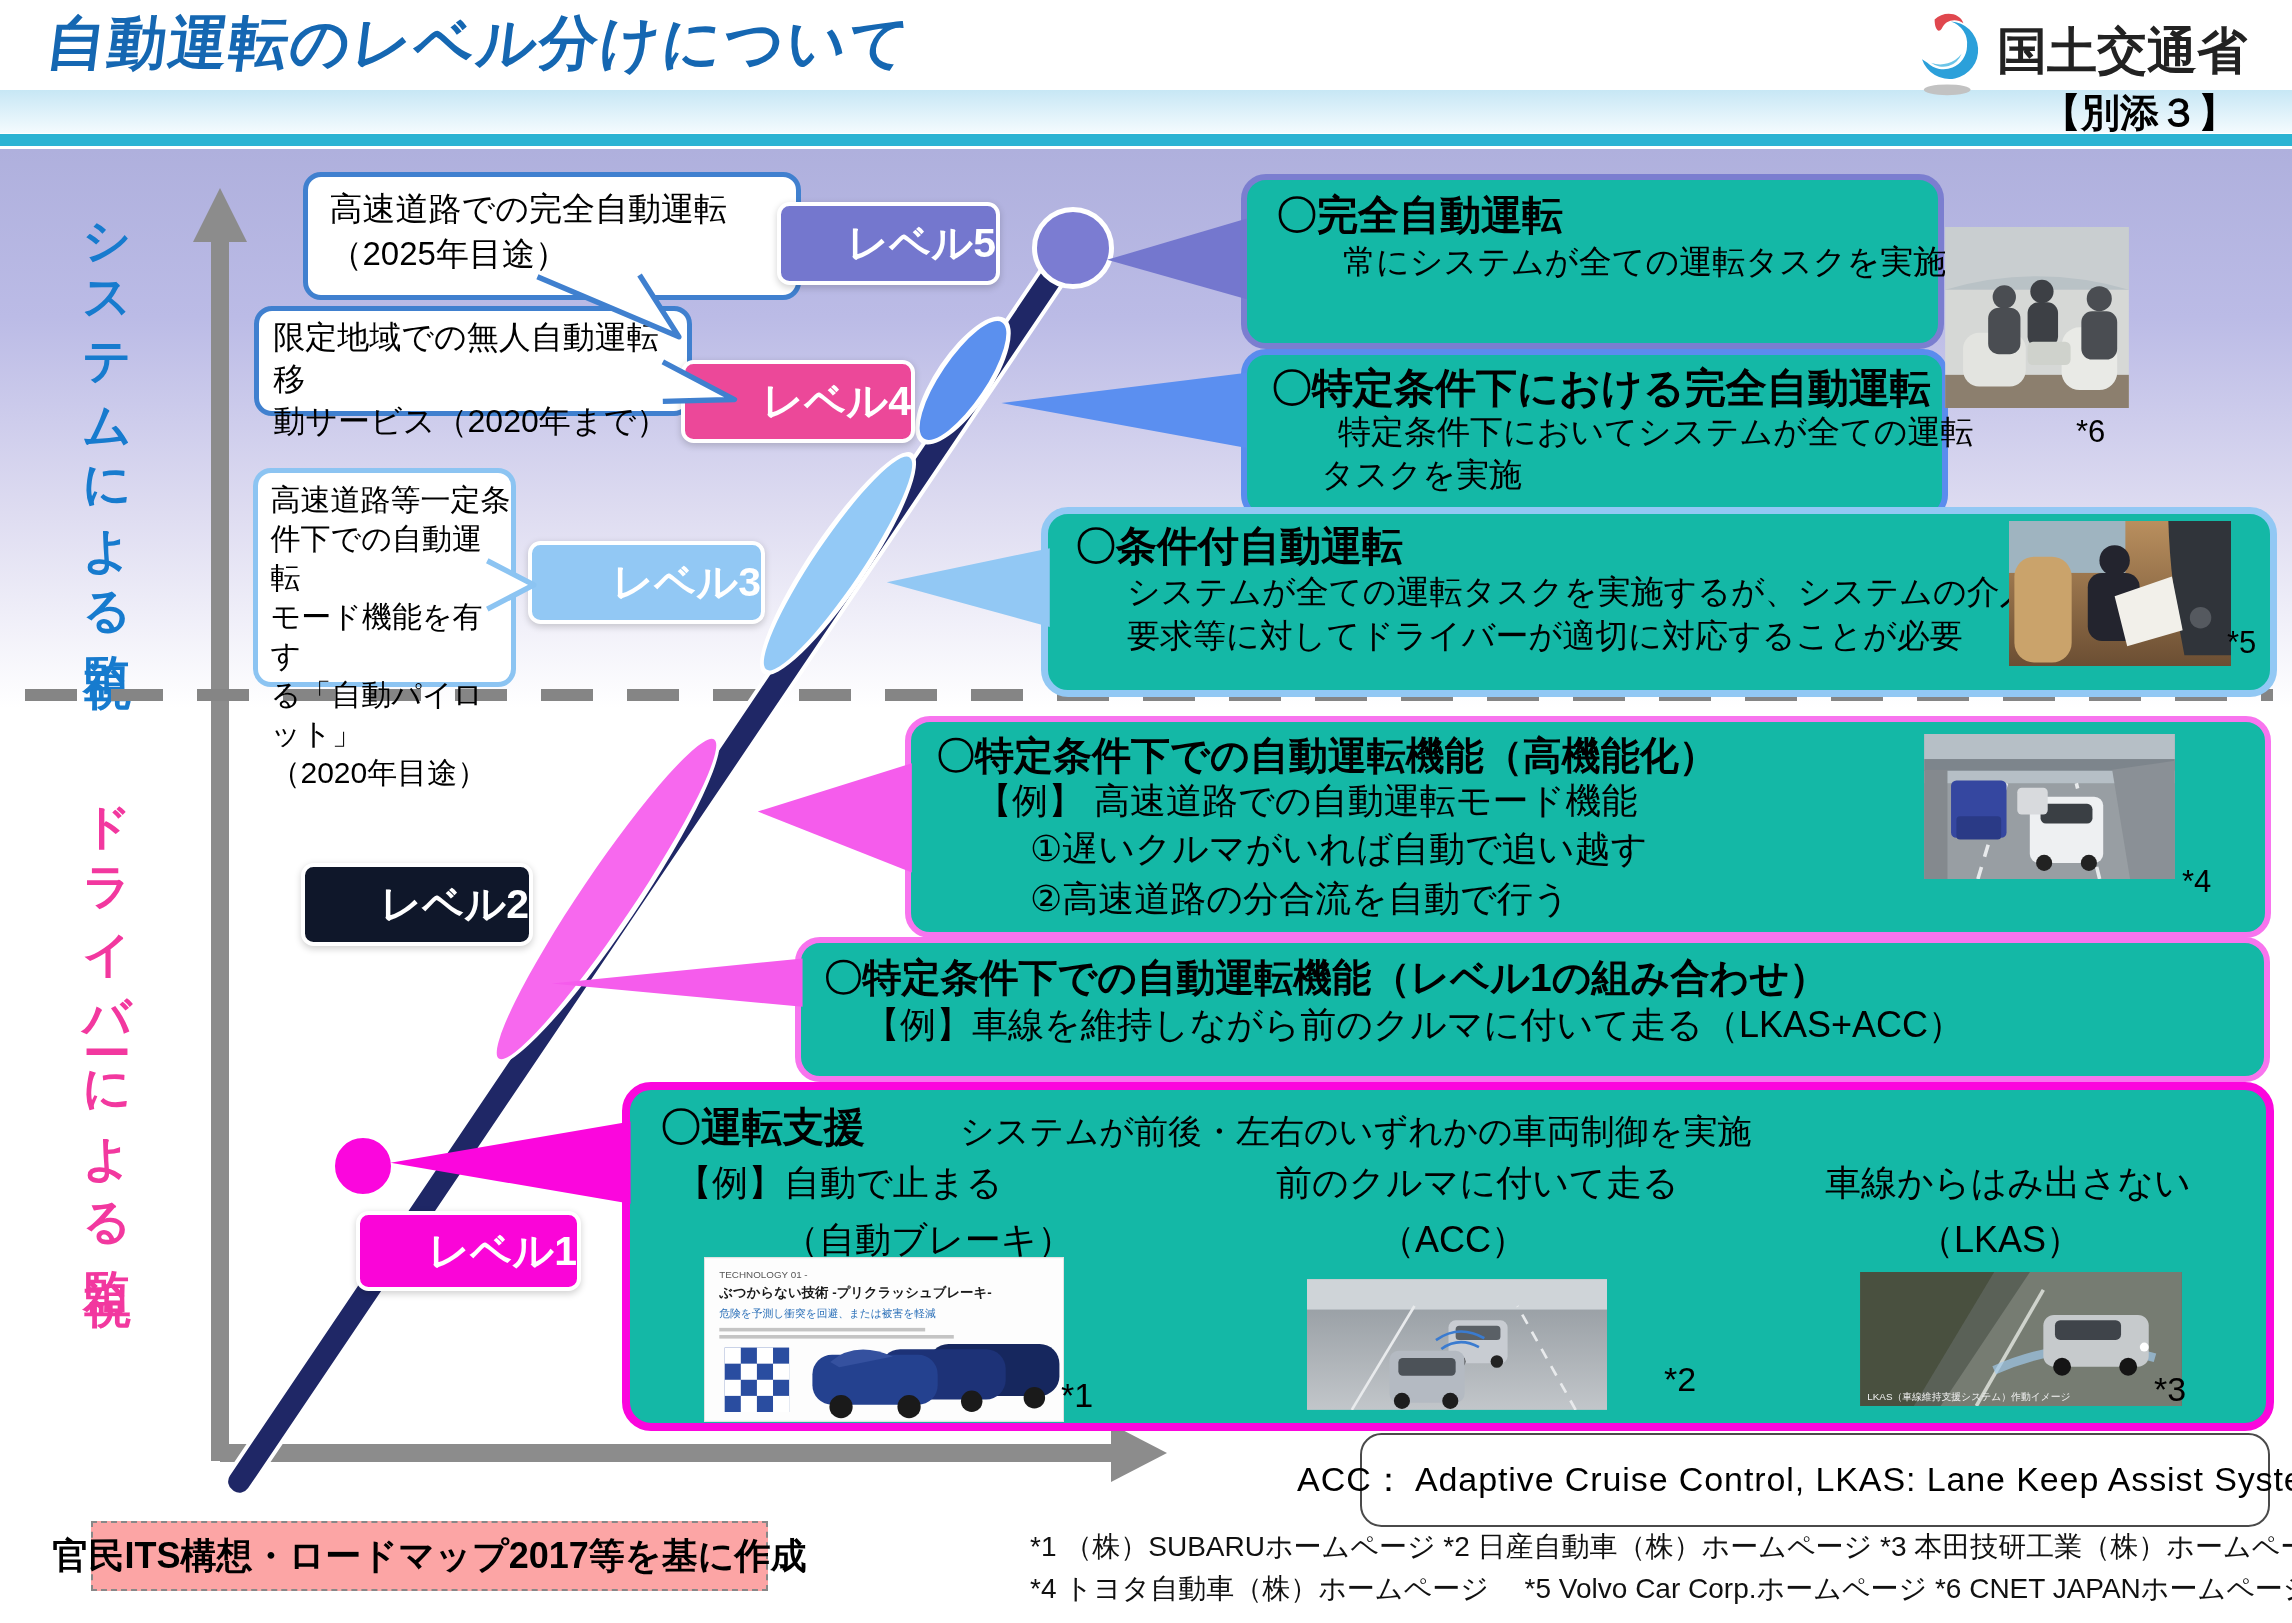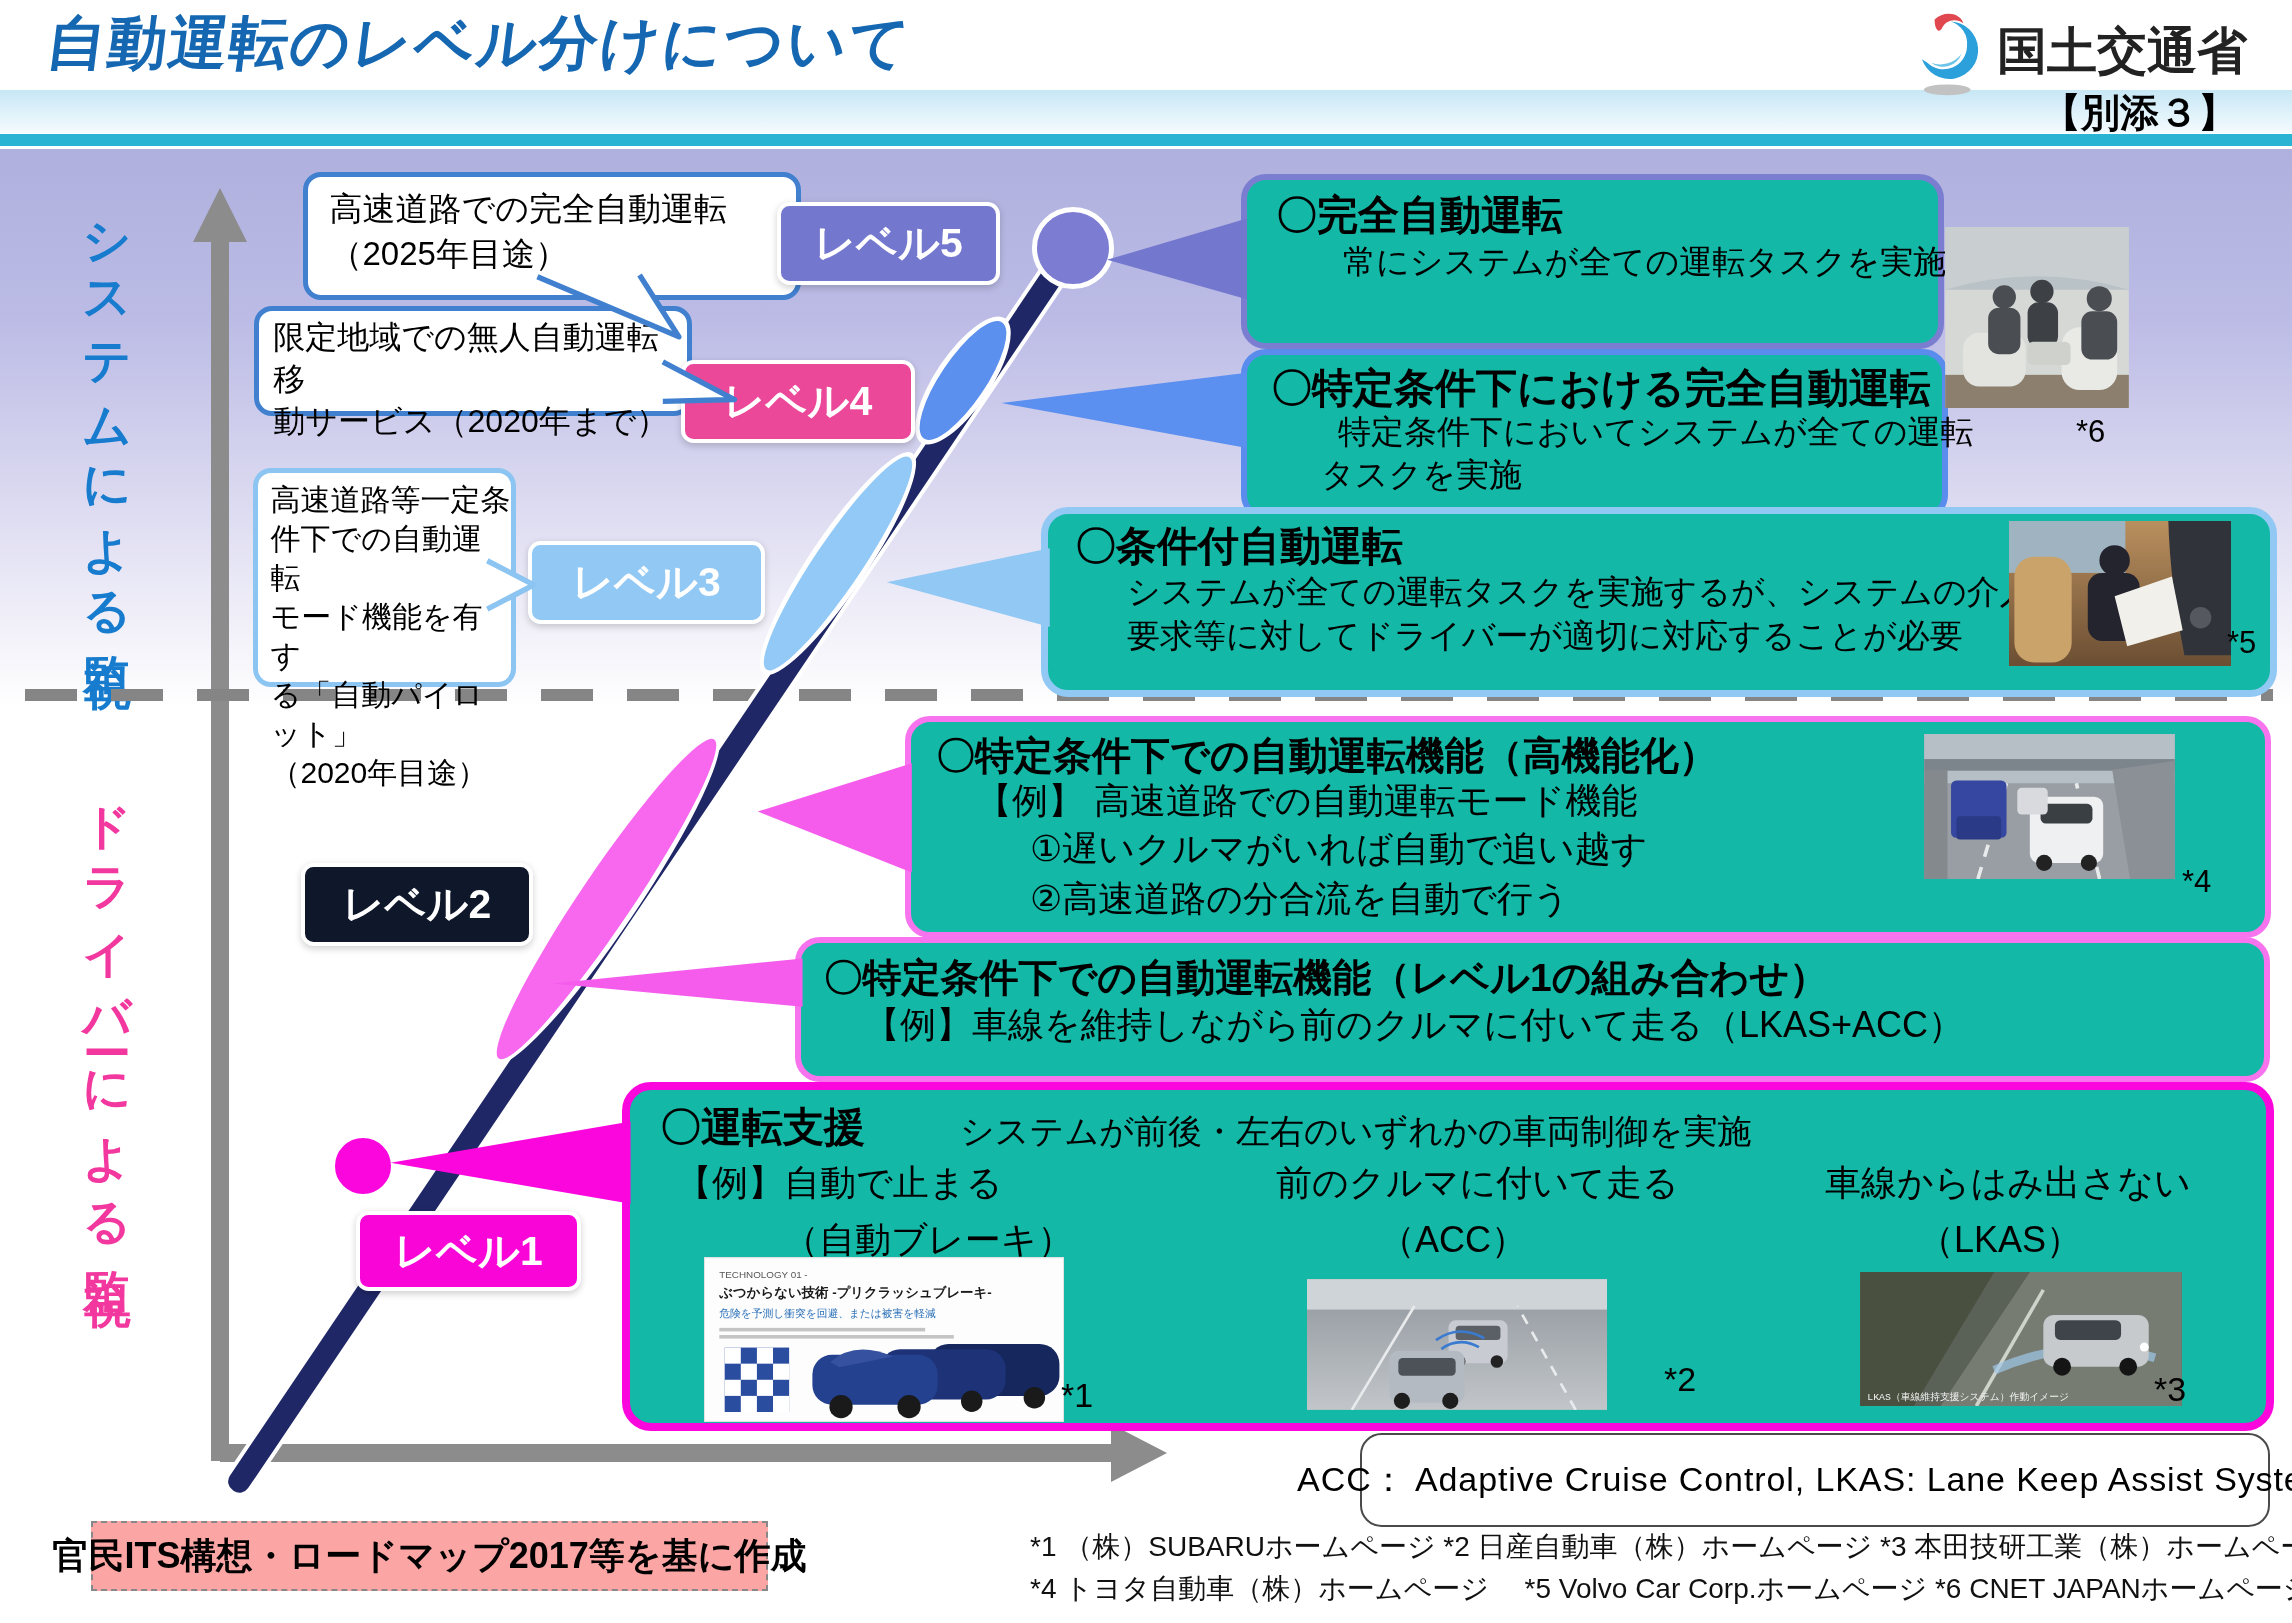--- a/index.html
+++ b/index.html
@@ -32,21 +32,21 @@
   
   .diag{left:-102px;top:853px;width:1502px;height:21.5px;background:#1f2766;
         border:4.5px solid #fff;border-radius:14.3px;transform:rotate(-56deg);}
   .marker{border:5.4px solid #fff;border-radius:50%;}
   .m1{left:330px;top:1133px;width:56px;height:56px;background:#fb06dd;}
   .m2{left:409px;top:868px;width:385px;height:52px;background:#f768ee;transform:rotate(-56deg);}
   .m3{left:705px;top:535px;width:256px;height:47px;background:#93c9f6;transform:rotate(-56deg);}
   .m4{left:888px;top:353px;width:140px;height:45px;background:#5b90ee;transform:rotate(-56deg);}
   .m5{left:1032px;top:207px;width:72px;height:72px;background:#7b7cd2;}
   
-  .lvl{display:flex;align-items:center;justify-content:center;color:#fff;font-size:41px;
+  .lvl{display:flex;align-items:center;justify-content:flex-end;color:#fff;font-size:41px;
        font-weight:700;border:4.5px solid #fff;border-radius:12.5px;box-shadow:0 2.7px 7.2px rgba(0,0,0,.18);white-space:nowrap;}
   
   .bubble{background:#fff;border-radius:18px;font-size:33px;line-height:45px;color:#000;}
   
   .descbox{background:#14b8a6;border-radius:25px;}
   .dtitle{font-size:41px;font-weight:700;white-space:nowrap;}
   .dline{font-size:33px;white-space:nowrap;}
   .b2line{font-size:36px;white-space:nowrap;}
   .ref{font-size:31px;color:#000;white-space:nowrap;}
   .ex1{font-size:36px;white-space:nowrap;}
@@ -261,21 +261,21 @@
         <rect x="92" y="80" width="84" height="58" rx="10" fill="#b4bac2"></rect>
         <rect x="102" y="88" width="64" height="20" rx="5" fill="#4c5258"></rect>
         <circle cx="106" cy="136" r="9" fill="#1d1d1d"></circle>
           <circle cx="160" cy="136" r="9" fill="#1d1d1d"></circle>
         <path d="M150,78 Q170,64 192,76" stroke="#3a7bd0" stroke-width="3" fill="none"></path>
         <path d="M144,68 Q170,50 198,66" stroke="#3a7bd0" stroke-width="3" fill="none"></path>
       </svg>
     </div>
     <div class="abs ref" style="left:1034px;top:270px;font-size:34px;">*2</div>
 
-    <div class="abs photo" style="left:1230px;top:182px;width:322px;height:166px;font-family:Liberation Mono, monospace;">
+    <div class="abs photo" style="left:1230px;top:182px;width:322px;height:166px;">
       <svg width="322" height="134" viewBox="0 0 360 150">
         <rect width="360" height="150" fill="#5a6157"></rect>
         <path d="M0,0 L150,0 L60,150 L0,150 Z" fill="#49503f"></path>
         <path d="M90,150 L190,0 L360,0 L360,150 Z" fill="#767c72"></path>
         <line x1="130" y1="150" x2="205" y2="20" stroke="#cfd3cc" stroke-width="4"></line>
         <path d="M150,110 Q240,70 330,96" stroke="#9fc8e8" stroke-width="10" fill="none" opacity="0.7"></path>
         <rect x="205" y="48" width="118" height="58" rx="12" fill="#c6cacc"></rect>
         <rect x="218" y="54" width="74" height="22" rx="6" fill="#3f444a"></rect>
         <circle cx="226" cy="106" r="10" fill="#151515"></circle>
           <circle cx="300" cy="106" r="10" fill="#151515"></circle>

